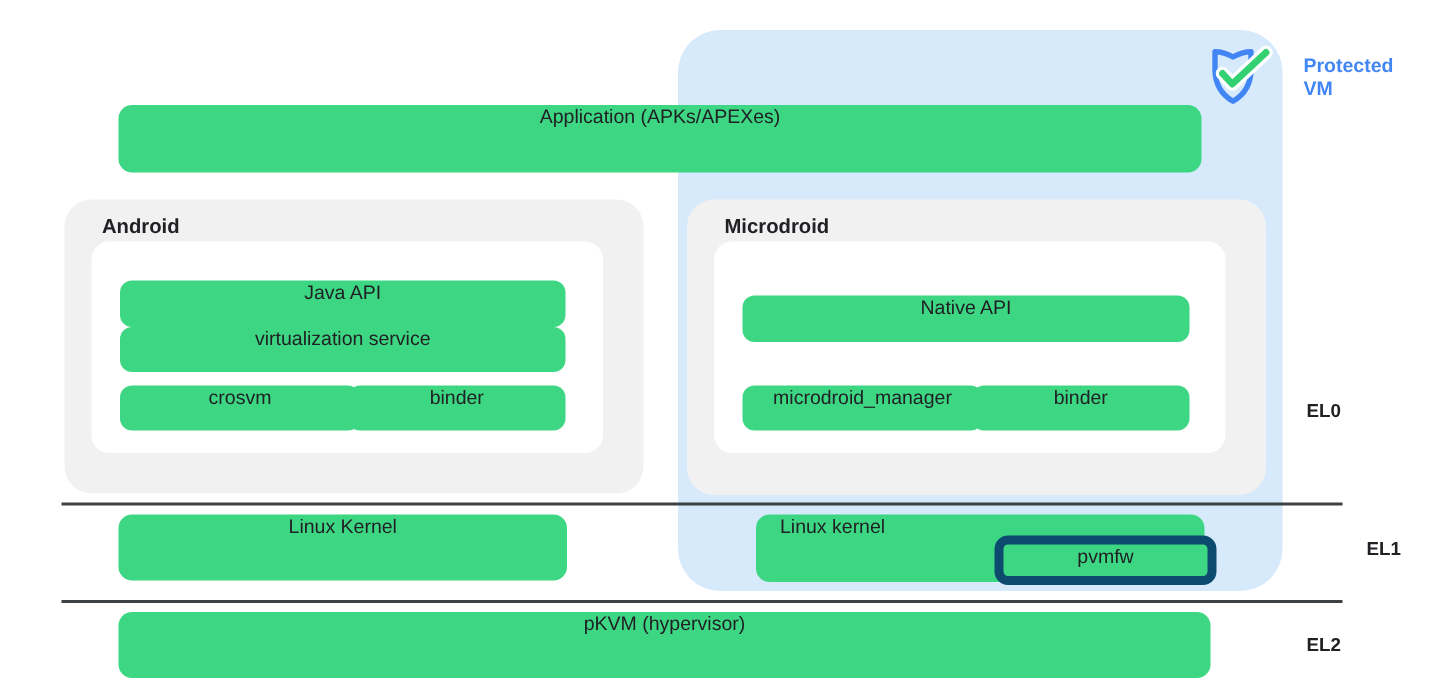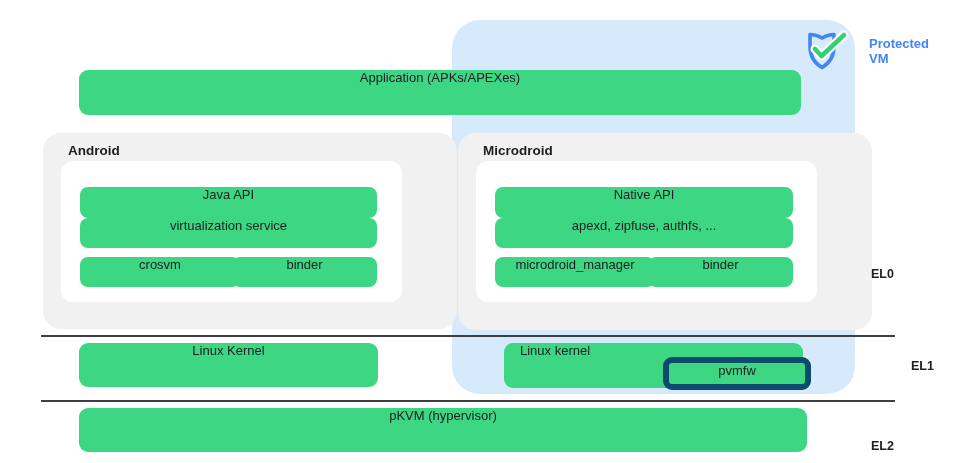--- a/index.html
+++ b/index.html
@@ -16,38 +16,38 @@
   .pill{
     position:absolute;background:#3dd783;border-radius:9px;
     display:flex;justify-content:center;
     font-size:13px;color:#202124;
   }
   
   .app-bar{left:79px;top:70px;width:722px;height:45px;}
   
   .group-box{
     position:absolute;top:133px;width:386px;height:196px;
-    background:#f1f1f2;border-radius:18px;padding-left:28px;
+    background:#f1f1f2;border-radius:18px;
   }
   .group-box.android{left:43px;}
   .group-box.microdroid{left:458px;height:197px;}
   .group-title{
     position:absolute;left:25px;top:10px;
     font-size:13.5px;font-weight:bold;color:#202124;
   }
   .inner-white{
     position:absolute;left:18px;top:28px;width:341px;height:141px;
     background:#ffffff;border-radius:12px;
   }
   .inner-white .pill{border-radius:8px;}
   .bar-row1{left:19px;top:26px;width:297px;height:31px;}
   .bar-row2{left:19px;top:57px;width:297px;height:30px;}
   .bar-row3a{left:19px;top:96px;width:160px;height:30px;}
   .bar-row3b{left:171px;top:96px;width:145px;height:30px;}
-  .microdroid .bar-row1{width:298px;}
+  .microdroid .bar-row1{width:298px;margin-top:10px;}
   .microdroid .bar-row2{width:298px;}
   .microdroid .bar-row3b{left:172px;}
   
   .shield{position:absolute;left:805px;top:26px;width:44px;height:46px;}
   
   .pvm-label{
     position:absolute;left:869px;top:36px;width:80px;
     font-size:13px;font-weight:bold;color:#4285f4;line-height:15px;
   }
   
@@ -63,21 +63,21 @@
   }
   
   .pkvm{left:79px;top:408px;width:728px;height:44px;}
   
   .el-label{
     position:absolute;left:871px;width:40px;
     font-size:12.5px;font-weight:bold;color:#202124;
   }
   .el0{top:267px;}
   .el1{top:359px;padding-left:40px;}
-  .el2{top:439px;}
+  .el2{top:423px;}
 </style>
 </head>
 <body>
 
 <div class="canvas">
 
   <div class="pvm-bg"></div>
 
   <div class="pill app-bar">
     <span>Application (APKs/APEXes)</span>
@@ -99,23 +99,20 @@
         <span>binder</span>
       </div>
     </div>
   </div>
 
   <div class="group-box microdroid">
     <div class="group-title">Microdroid</div>
     <div class="inner-white">
       <div class="pill bar-row1">
         <span>Native API</span>
-      </div>
-      <div class="pill bar-row2">
-        <span>apexd, zipfuse, authfs, ...</span>
       </div>
       <div class="pill bar-row3a">
         <span>microdroid_manager</span>
       </div>
       <div class="pill bar-row3b">
         <span>binder</span>
       </div>
     </div>
   </div>
 

